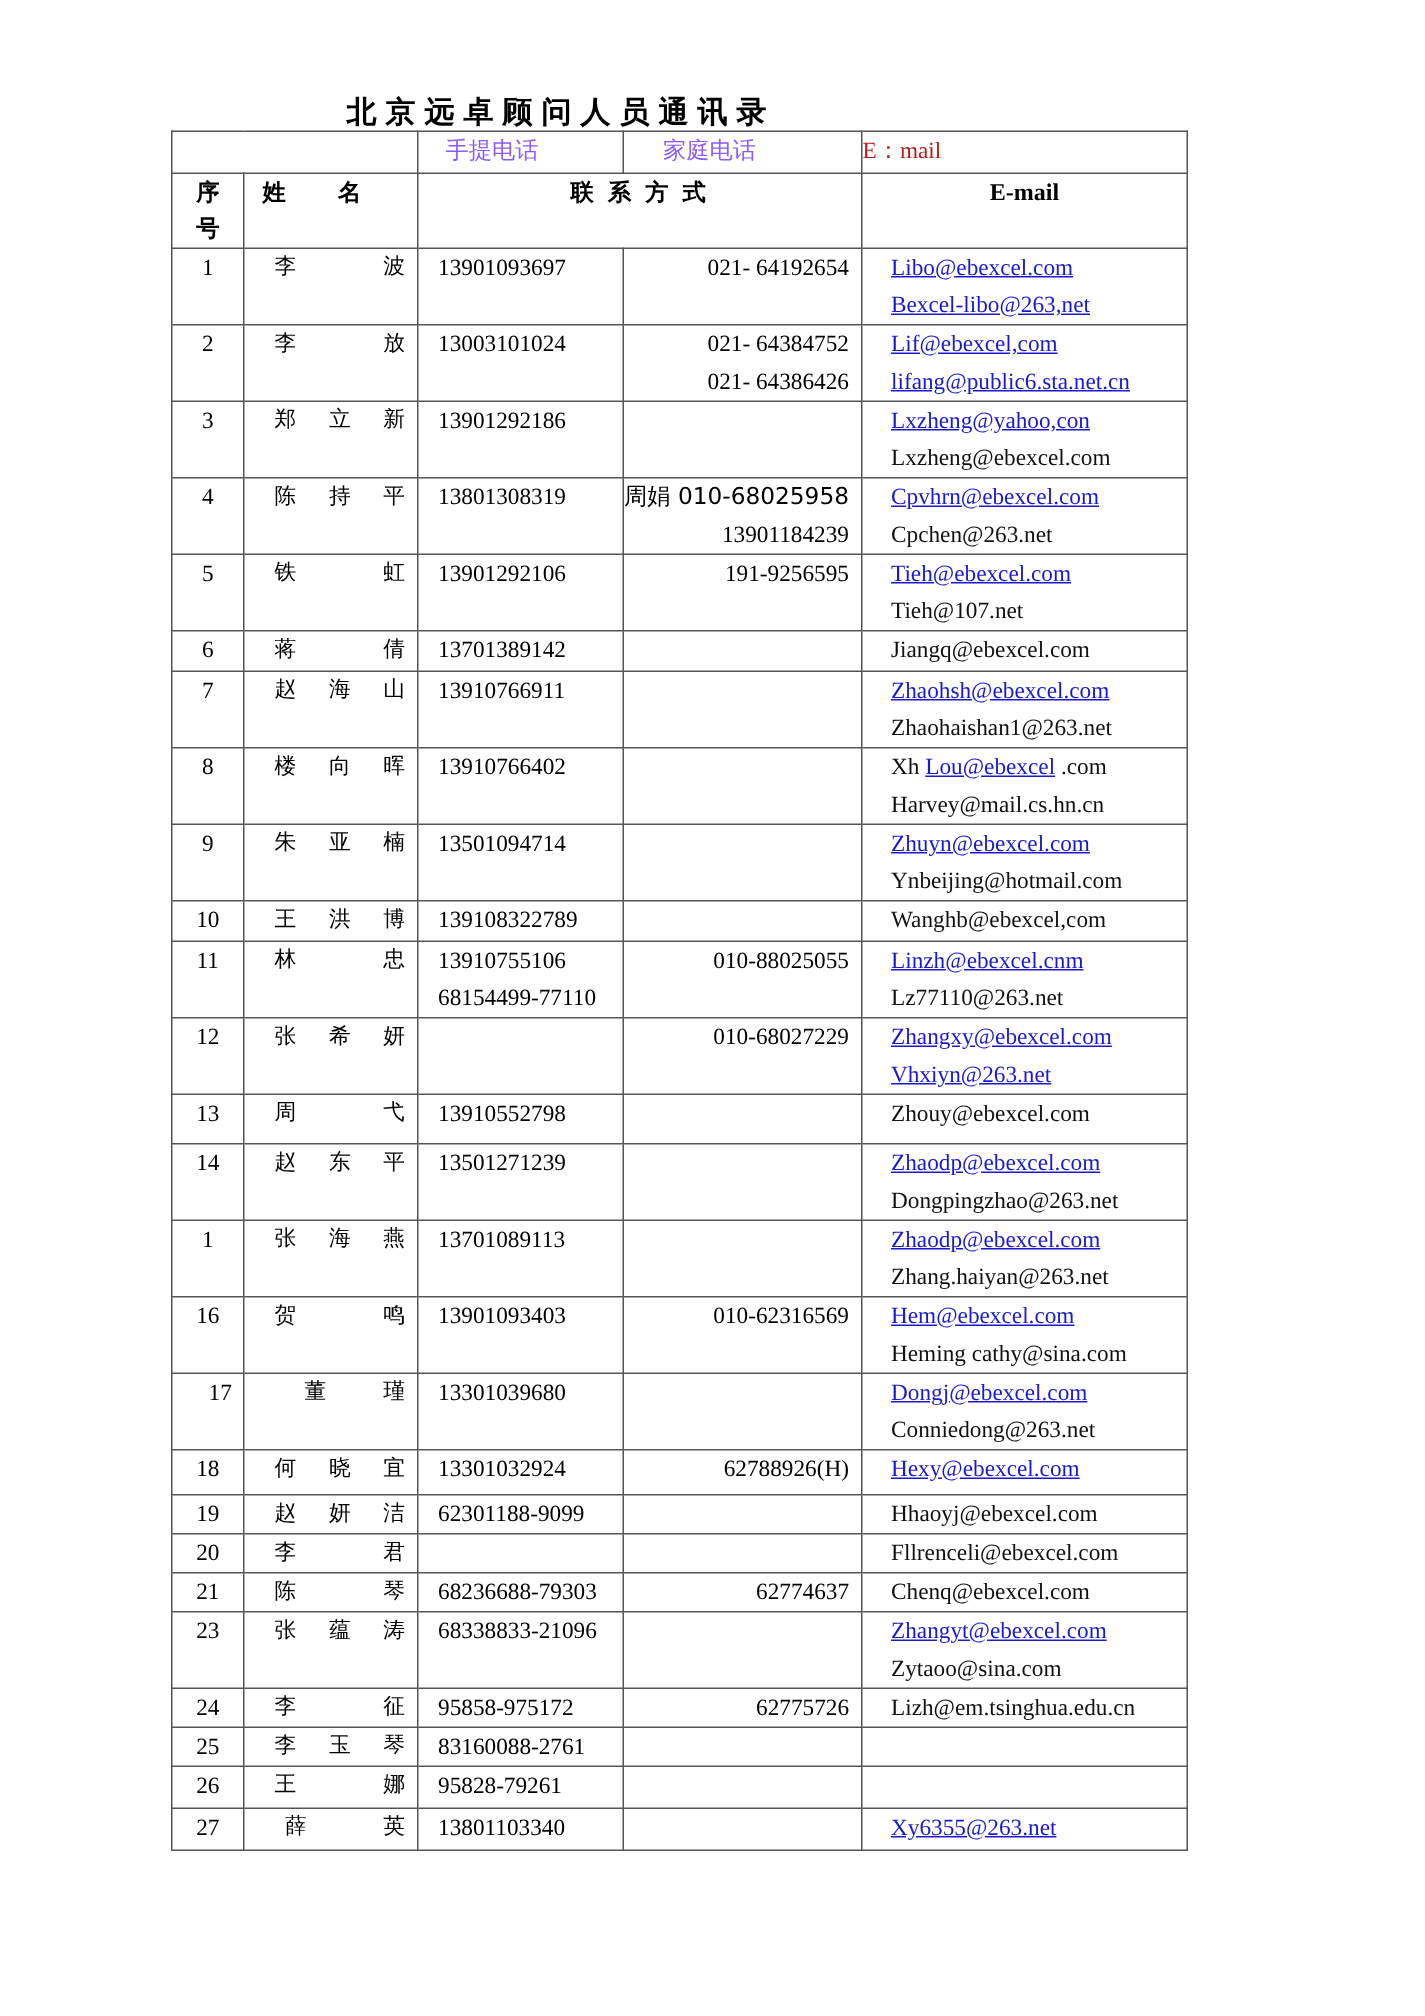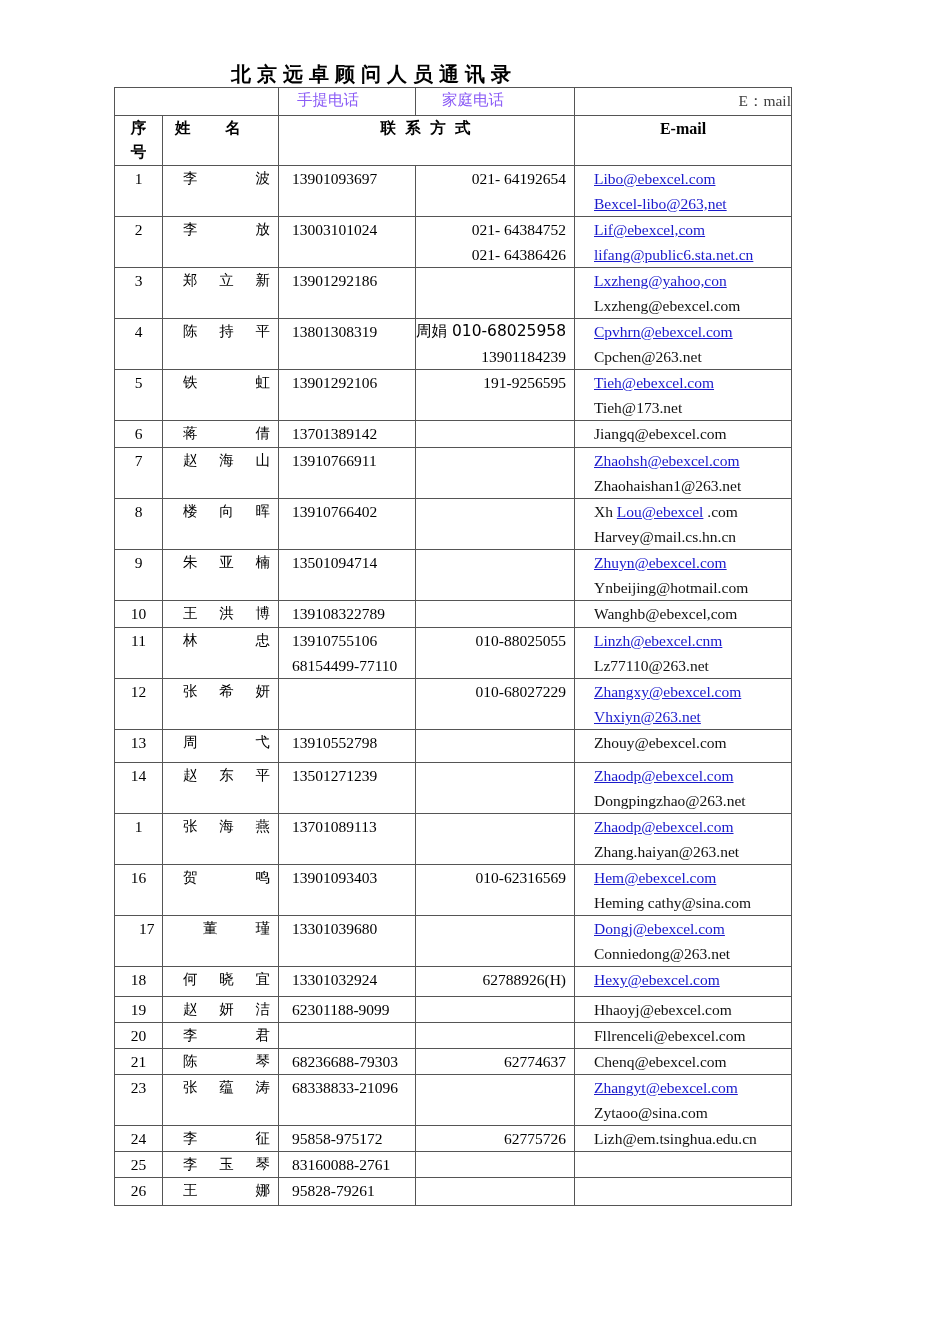--- a/index.html
+++ b/index.html
@@ -32,21 +32,21 @@
     <col style="width:116px">
     <col style="width:137px">
     <col style="width:159px">
     <col style="width:217px">
   </colgroup>
   <tbody id="tbody">
     <tr class="hdr1">
       <td colspan="2"></td>
       <td class="hdr-sub" style="padding-left:18px">手提电话</td>
       <td class="hdr-sub" style="padding-left:26px">家庭电话</td>
-      <td style="text-align:right;color:#404040">E：mail</td>
+      <td style="text-align:left;color:#b91c1c">E：mail</td>
     </tr>
     <tr class="hdr2">
       <td class="c-no cjk" style="line-height:24px;font-weight:bold">
         <span class="line" style="height:24px">序</span>
         <span class="line" style="height:24px">号</span>
       </td>
       <td class="cjk" style="padding-left:12px;font-weight:bold">
         <span>姓</span>
         <span style="display:inline-block;width:24px"></span>
         <span>名</span>
@@ -141,21 +141,21 @@
           </div>
         </td>
         <td class="c-mob">
           <span class="line">13901292106</span>
         </td>
         <td class="c-home">
           <span class="line">191-9256595</span>
         </td>
         <td class="c-mail">
           <span class="line"><a class="link">Tieh@ebexcel.com</a></span>
-          <span class="line"><span class="plain">Tieh@173.net</span></span>
+          <span class="line"><span class="plain">Tieh@107.net</span></span>
         </td>
       </tr>
       <tr>
         <td class="c-no" style="height: 26px;"><span>6</span></td>
         <td class="c-name">
           <div class="name-inner">
             <span>蒋</span>
             <span>倩</span>
           </div>
         </td>
@@ -489,15 +489,31 @@
           <div class="name-inner">
             <span>王</span>
             <span>娜</span>
           </div>
         </td>
         <td class="c-mob" style="padding-left: 8px;">
           <span class="line">95828-79261</span>
         </td>
         <td class="c-home"></td>
         <td class="c-mail"></td>
+      </tr>
+      <tr>
+        <td class="c-no" style="height: 27px;"><span>27</span></td>
+        <td class="c-name">
+          <div class="name-inner" style="padding-left: 7px;">
+            <span>薛</span>
+            <span>英</span>
+          </div>
+        </td>
+        <td class="c-mob">
+          <span class="line">13801103340</span>
+        </td>
+        <td class="c-home"></td>
+        <td class="c-mail">
+          <span class="line"><a class="link">Xy6355@263.net</a></span>
+        </td>
       </tr>
     </tbody>
 </table>
 
 </body></html>

